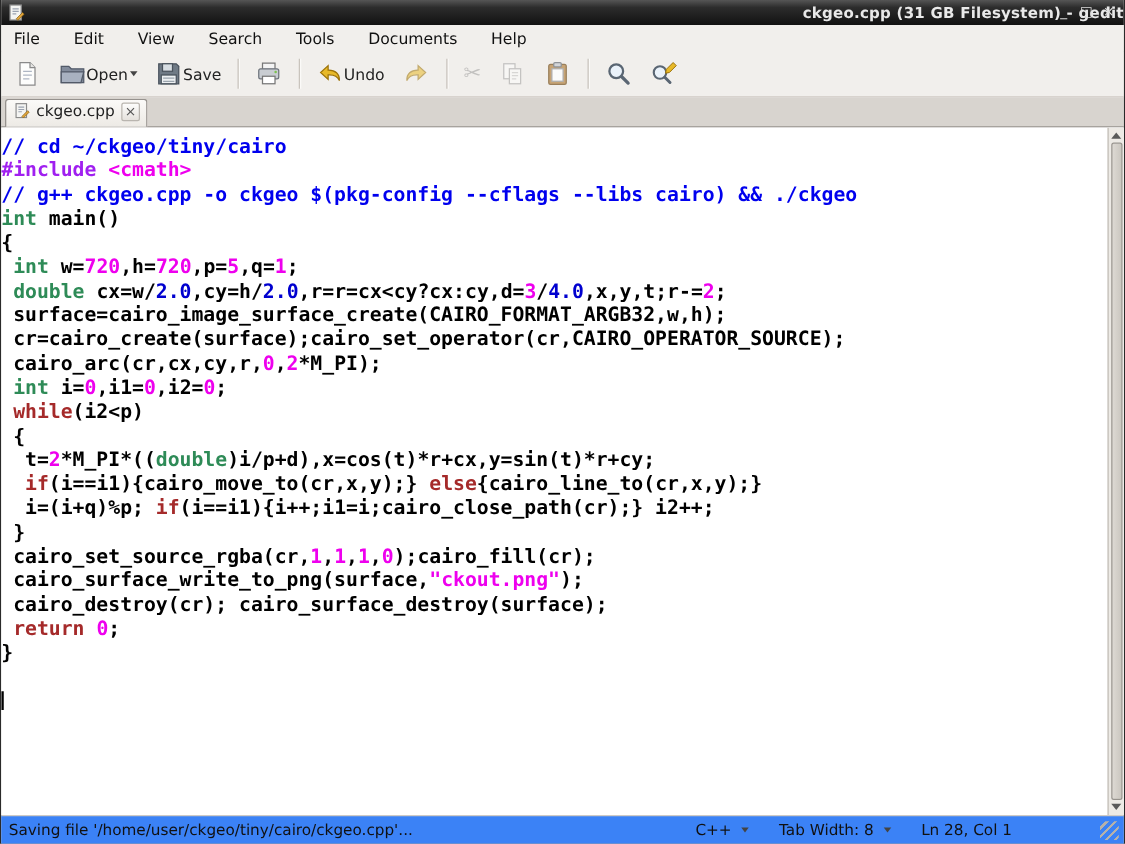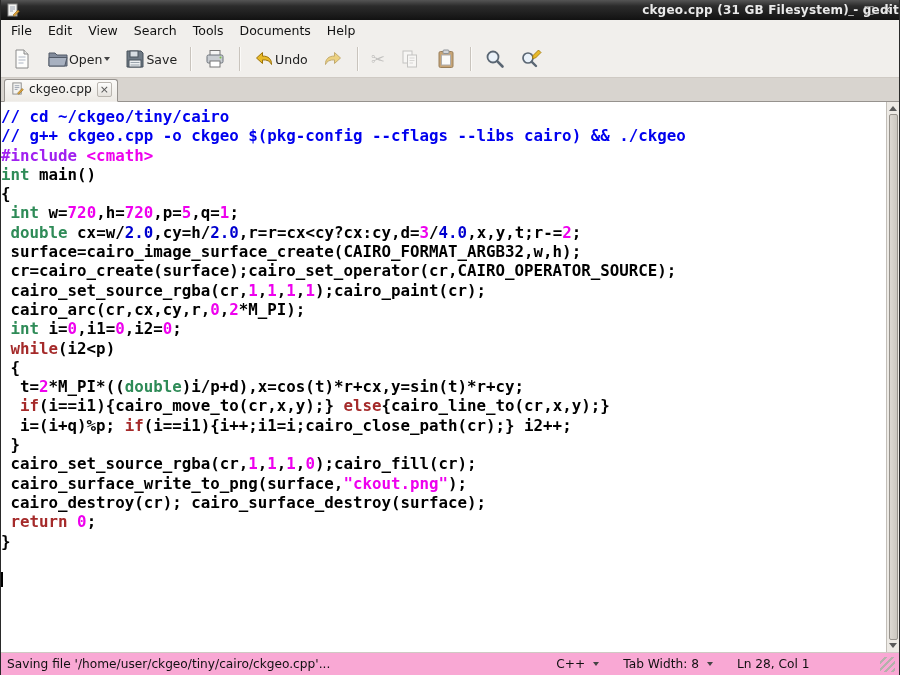--- a/index.html
+++ b/index.html
@@ -14,21 +14,21 @@
     background:linear-gradient(#555 0%, #2c2c2c 30%, #121212 100%);
     display:flex; align-items:center; padding:0 5px; }
   .title-icon { width:14px; height:14px; display:inline-flex; z-index:2; }
   .title-text { position:absolute; left:13px; right:0; text-align:right;
     color:#E9E9E9; font-size:12px; font-weight:bold; letter-spacing:.2px; }
   .win-controls { margin-left:auto; z-index:2; display:flex; gap:4px; }
   .wbtn { color:#DDD; font-size:11px; width:14px; text-align:center; line-height:18px; cursor:default; }
 
   
   .menubar { height:21px; flex:0 0 auto; display:flex; align-items:center;
-    background:#F1EFEC; padding-left:2px; }
+    background:#F1EFEC; padding-left:2px;gap:11px; }
   .menu-item { font-size:12.5px; color:#111; padding:2px 8px; }
 
   
   .toolbar { height:37px; flex:0 0 auto; display:flex; align-items:center;
     background:#F1EFEC; border-bottom:1px solid #CFCAC4; padding:0 4px; gap:2px; }
   .tbtn { display:flex; align-items:center; padding:3px 6px;
     background:transparent; border:none; border-radius:3px;
     font-family:inherit; font-size:12.5px; color:#222; }
   .tbtn svg { display:block; }
   .tbtn.disabled { opacity:.45; }
@@ -64,21 +64,21 @@
   .scrollbar { flex:0 0 13px; background:#EDEAE5; border-left:1px solid #C2BEB8;
     display:flex; flex-direction:column; align-items:center; padding:2px 0; }
   .sb-arrow-up { width:0; height:0; border-left:4px solid transparent; border-right:4px solid transparent;
     border-bottom:5px solid #5A5A5A; margin:2px 0 3px; }
   .sb-arrow-down { width:0; height:0; border-left:4px solid transparent; border-right:4px solid transparent;
     border-top:5px solid #5A5A5A; margin:3px 0 2px; }
   .sb-thumb { flex:1; width:9px; background:linear-gradient(90deg,#DDD9D3,#CBC7C0);
     border:1px solid #97938D; border-radius:2px; }
 
   
-  .statusbar { height:23px; flex:0 0 auto; background:#f9a8d4; border-top:1px solid #CFCAC4;
+  .statusbar { height:23px; flex:0 0 auto; background:#3b82f6; border-top:1px solid #CFCAC4;
     display:flex; align-items:center; font-size:12.2px; color:#111; padding:0 4px 0 6px; }
   .status-msg { flex:1 1 auto; white-space:nowrap; overflow:hidden; }
   .status-combo { display:flex; align-items:center; gap:6px; padding:1px 8px; margin-right:8px; }
   .status-pos { margin:0 40px 0 8px; white-space:nowrap; }
   .status-ins { margin-right:6px;margin-top:40px; }
   .resize-grip { width:15px; height:15px; margin-left:4px;
     background:repeating-linear-gradient(135deg, transparent 0 3px, #B5B1AB 3px 5px); }
 </style>
 </head>
 <body>
@@ -223,29 +223,28 @@
         </svg>
       </span>
       <span>ckgeo.cpp</span>
       <span class="tab-close">×</span>
     </div>
   </div>
 
   <div class="editor">
     <div class="code-area">
         <div class="code-line"><span class="tok tok-com">// cd ~/ckgeo/tiny/cairo</span></div>
+        <div class="code-line"><span class="tok tok-pre">#include </span><span class="tok tok-str">&lt;cmath&gt;</span></div>
         <div class="code-line"><span class="tok tok-com">// g++ ckgeo.cpp -o ckgeo $(pkg-config --cflags --libs cairo) &amp;&amp; ./ckgeo</span></div>
-        <div class="code-line"><span class="tok tok-pre">#include </span><span class="tok tok-str">&lt;cmath&gt;</span></div>
         <div class="code-line"><span class="tok tok-typ">int</span><span class="tok tok-p"> main()</span></div>
         <div class="code-line"><span class="tok tok-p">{</span></div>
         <div class="code-line"><span class="tok tok-p"> </span><span class="tok tok-typ">int</span><span class="tok tok-p"> w=</span><span class="tok tok-num">720</span><span class="tok tok-p">,h=</span><span class="tok tok-num">720</span><span class="tok tok-p">,p=</span><span class="tok tok-num">5</span><span class="tok tok-p">,q=</span><span class="tok tok-num">1</span><span class="tok tok-p">;</span></div>
         <div class="code-line"><span class="tok tok-p"> </span><span class="tok tok-typ">double</span><span class="tok tok-p"> cx=w/</span><span class="tok tok-flt">2.0</span><span class="tok tok-p">,cy=h/</span><span class="tok tok-flt">2.0</span><span class="tok tok-p">,r=r=cx&lt;cy?cx:cy,d=</span><span class="tok tok-num">3</span><span class="tok tok-p">/</span><span class="tok tok-flt">4.0</span><span class="tok tok-p">,x,y,t;r-=</span><span class="tok tok-num">2</span><span class="tok tok-p">;</span></div>
         <div class="code-line"><span class="tok tok-p"> surface=cairo_image_surface_create(CAIRO_FORMAT_ARGB32,w,h);</span></div>
         <div class="code-line"><span class="tok tok-p"> cr=cairo_create(surface);cairo_set_operator(cr,CAIRO_OPERATOR_SOURCE);</span></div>
-        <div class="code-line"><span class="tok tok-p"> cairo_set_source_rgba(cr,</span><span class="tok tok-num">1</span><span class="tok tok-p">,</span><span class="tok tok-num">1</span><span class="tok tok-p">,</span><span class="tok tok-num">1</span><span class="tok tok-p">,</span><span class="tok tok-num">1</span><span class="tok tok-p">);cairo_paint(cr);</span></div>
         <div class="code-line"><span class="tok tok-p"> cairo_arc(cr,cx,cy,r,</span><span class="tok tok-num">0</span><span class="tok tok-p">,</span><span class="tok tok-num">2</span><span class="tok tok-p">*M_PI);</span></div>
         <div class="code-line"><span class="tok tok-p"> </span><span class="tok tok-typ">int</span><span class="tok tok-p"> i=</span><span class="tok tok-num">0</span><span class="tok tok-p">,i1=</span><span class="tok tok-num">0</span><span class="tok tok-p">,i2=</span><span class="tok tok-num">0</span><span class="tok tok-p">;</span></div>
         <div class="code-line"><span class="tok tok-p"> </span><span class="tok tok-kw">while</span><span class="tok tok-p">(i2&lt;p)</span></div>
         <div class="code-line"><span class="tok tok-p"> {</span></div>
         <div class="code-line"><span class="tok tok-p">  t=</span><span class="tok tok-num">2</span><span class="tok tok-p">*M_PI*((</span><span class="tok tok-typ">double</span><span class="tok tok-p">)i/p+d),x=cos(t)*r+cx,y=sin(t)*r+cy;</span></div>
         <div class="code-line"><span class="tok tok-p">  </span><span class="tok tok-kw">if</span><span class="tok tok-p">(i==i1){cairo_move_to(cr,x,y);} </span><span class="tok tok-kw">else</span><span class="tok tok-p">{cairo_line_to(cr,x,y);}</span></div>
         <div class="code-line"><span class="tok tok-p">  i=(i+q)%p; </span><span class="tok tok-kw">if</span><span class="tok tok-p">(i==i1){i++;i1=i;cairo_close_path(cr);} i2++;</span></div>
         <div class="code-line"><span class="tok tok-p"> }</span></div>
         <div class="code-line"><span class="tok tok-p"> cairo_set_source_rgba(cr,</span><span class="tok tok-num">1</span><span class="tok tok-p">,</span><span class="tok tok-num">1</span><span class="tok tok-p">,</span><span class="tok tok-num">1</span><span class="tok tok-p">,</span><span class="tok tok-num">0</span><span class="tok tok-p">);cairo_fill(cr);</span></div>
         <div class="code-line"><span class="tok tok-p"> cairo_surface_write_to_png(surface,</span><span class="tok tok-str">"ckout.png"</span><span class="tok tok-p">);</span></div>

